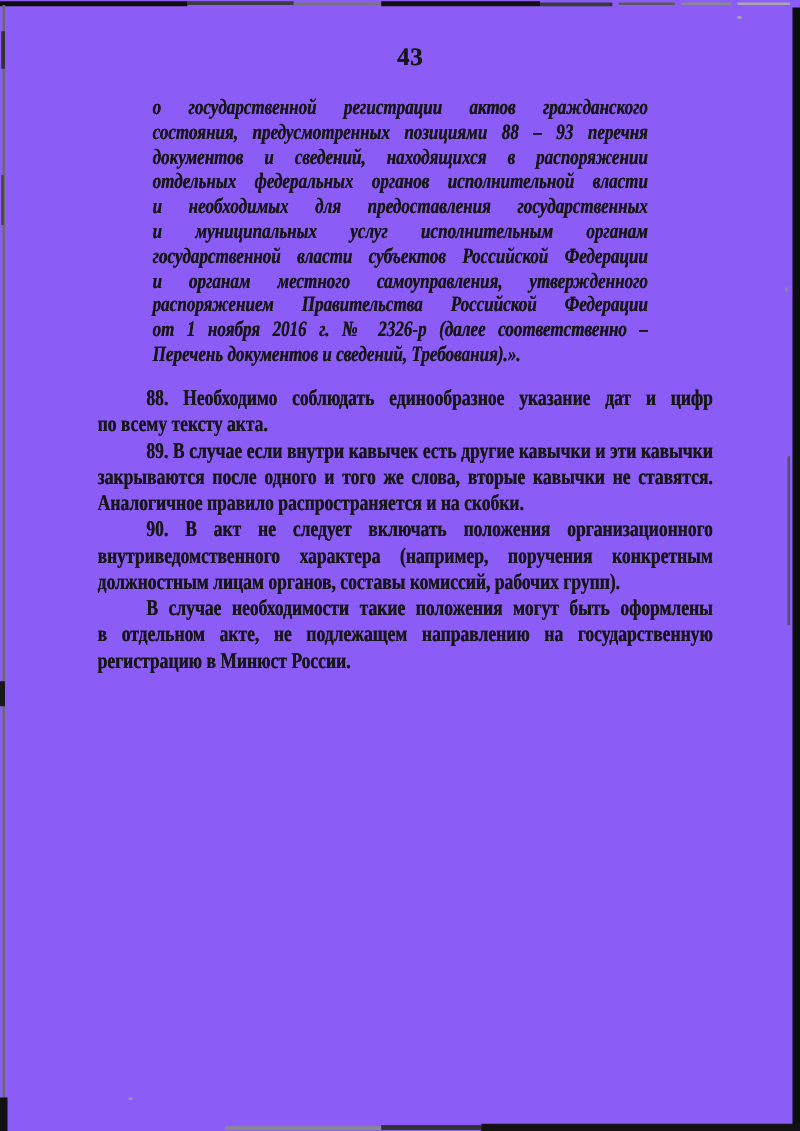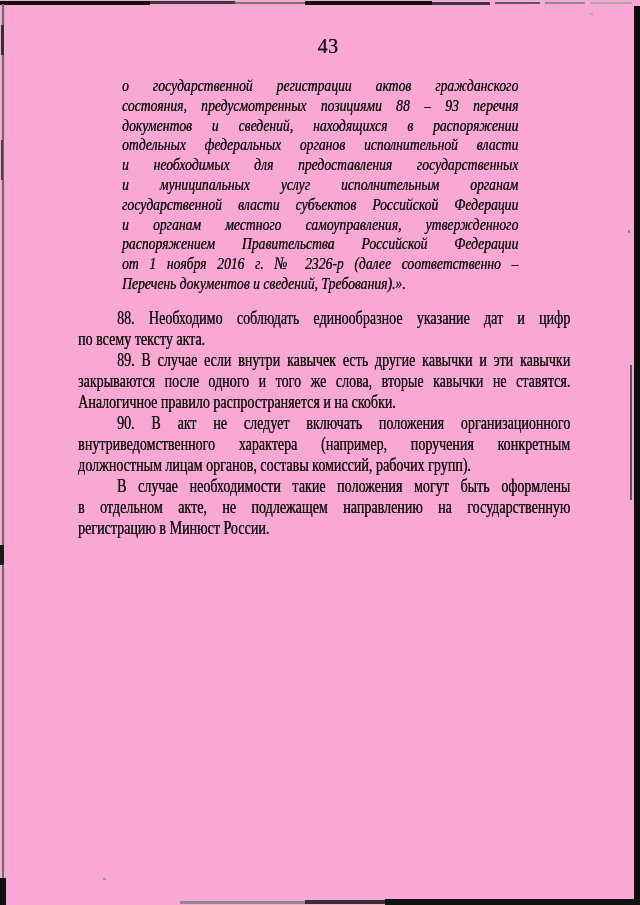--- a/index.html
+++ b/index.html
@@ -7,21 +7,22 @@
   body {
     background: #ffffff;
     font-family: "Liberation Serif", serif;
     color: #161616;
     overflow: hidden;
     position: relative;
   }
   .page {
     position: absolute;
     inset: 0;
-    background: #f9a8d4;
+    background: #8b5cf6;
+    font-weight: bold;
   }
 
   
   .page-number {
     position: absolute;
     top: 36px;
     left: 8px;
     width: 640px;
     text-align: center;
     font-size: 20px;

